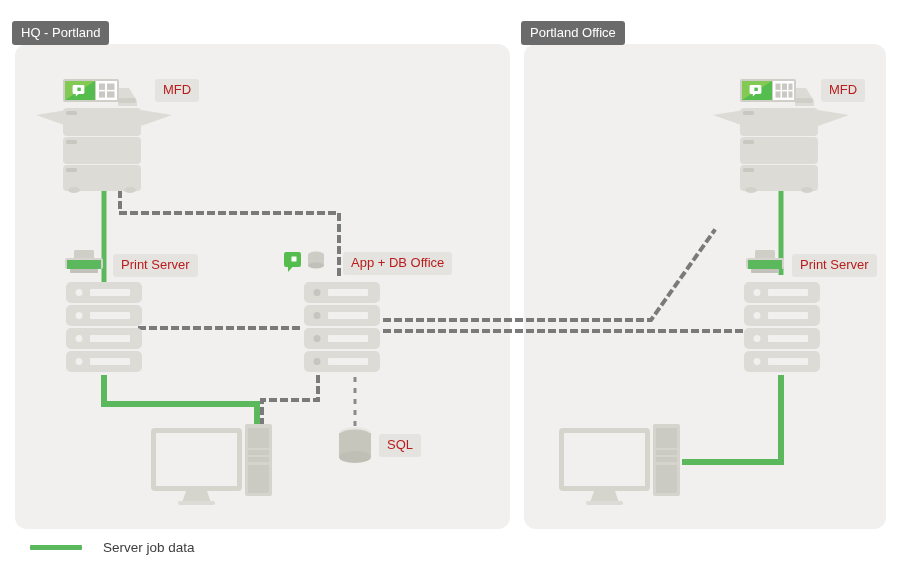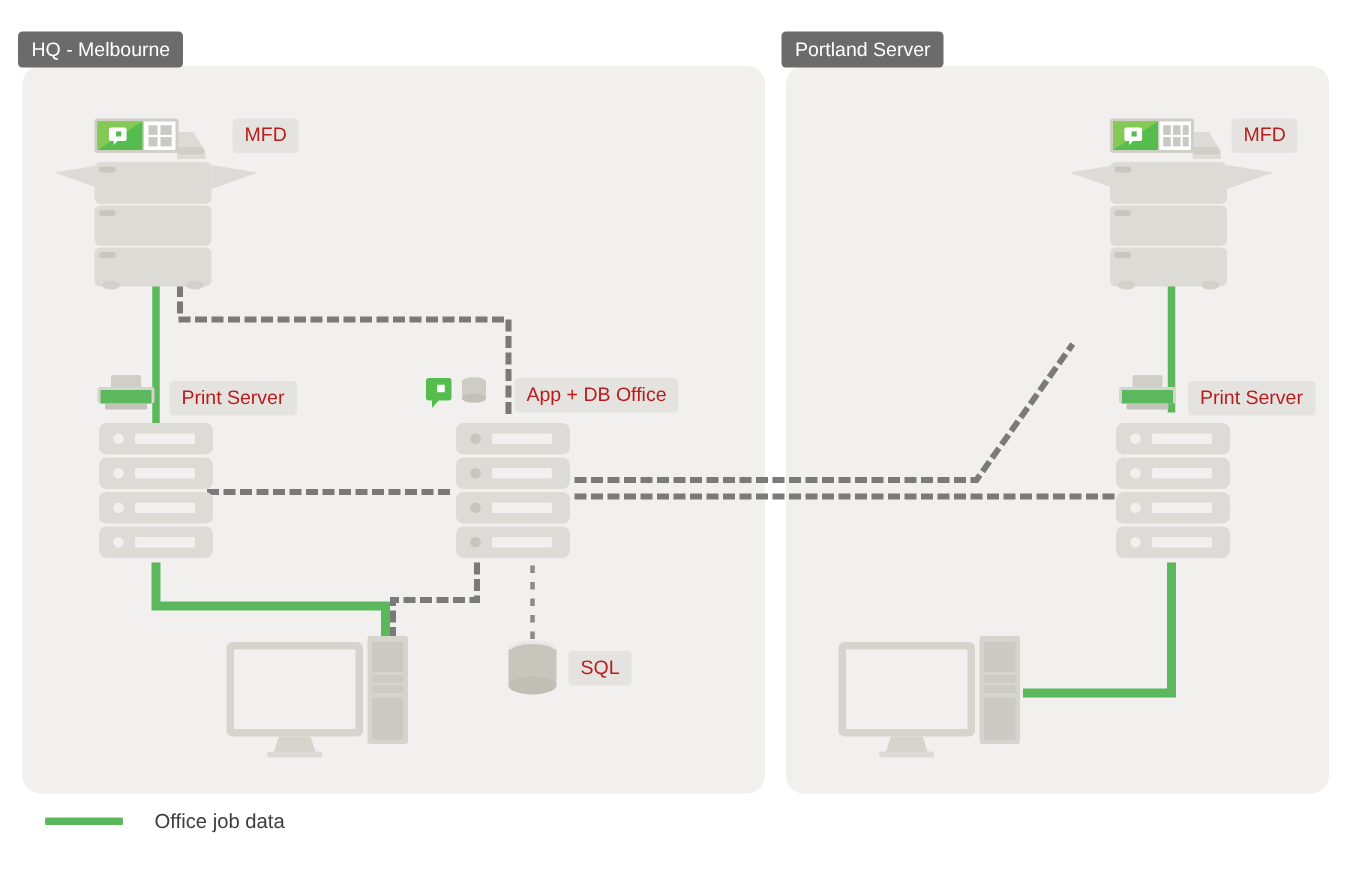--- a/index.html
+++ b/index.html
@@ -79,22 +79,22 @@
   }
 </style>
 </head>
 <body>
 
 <div id="diagram-root">
 
   <div class="site-panel" id="site-hq"></div>
   <div class="site-panel" id="site-portland"></div>
 
-  <div class="site-title" id="title-hq">HQ - Melbourne</div>
-  <div class="site-title" id="title-portland">Portland Server</div>
+  <div class="site-title" id="title-hq">HQ - Portland</div>
+  <div class="site-title" id="title-portland">Portland Office</div>
 
   <svg class="layer" id="connections-layer" viewBox="0 0 901 587">
 
     <path d="M 104,186 L 104,285" stroke="#5cb85c" stroke-width="5" fill="none"></path>
 
     <path d="M 120,192 L 120,213 L 339,213 L 339,281" stroke="#7a7a7a" stroke-width="4" fill="none" stroke-dasharray="4 7" stroke-linecap="square"></path>
 
     <path d="M 140,328 L 303,328" stroke="#7a7a7a" stroke-width="4" fill="none" stroke-dasharray="4 7" stroke-linecap="square"></path>
 
     <path d="M 104,375 L 104,404 L 257,404 L 257,426" stroke="#5cb85c" stroke-width="6" fill="none"></path>
@@ -284,17 +284,17 @@
 
   <div class="node-label" style="left:379px; top:434px;">SQL</div>
 
   <div class="node-label" style="left:821px; top:79px;">MFD</div>
 
   <div class="node-label" style="left:792px; top:254px;">Print Server</div>
 
   <div id="legend">
     <div class="legend-item" id="legend-print">
       <span class="legend-swatch-solid"></span>
-      <span class="legend-text">Office job data</span>
+      <span class="legend-text">Server job data</span>
     </div>
   </div>
 
 </div>
 
 </body></html>

